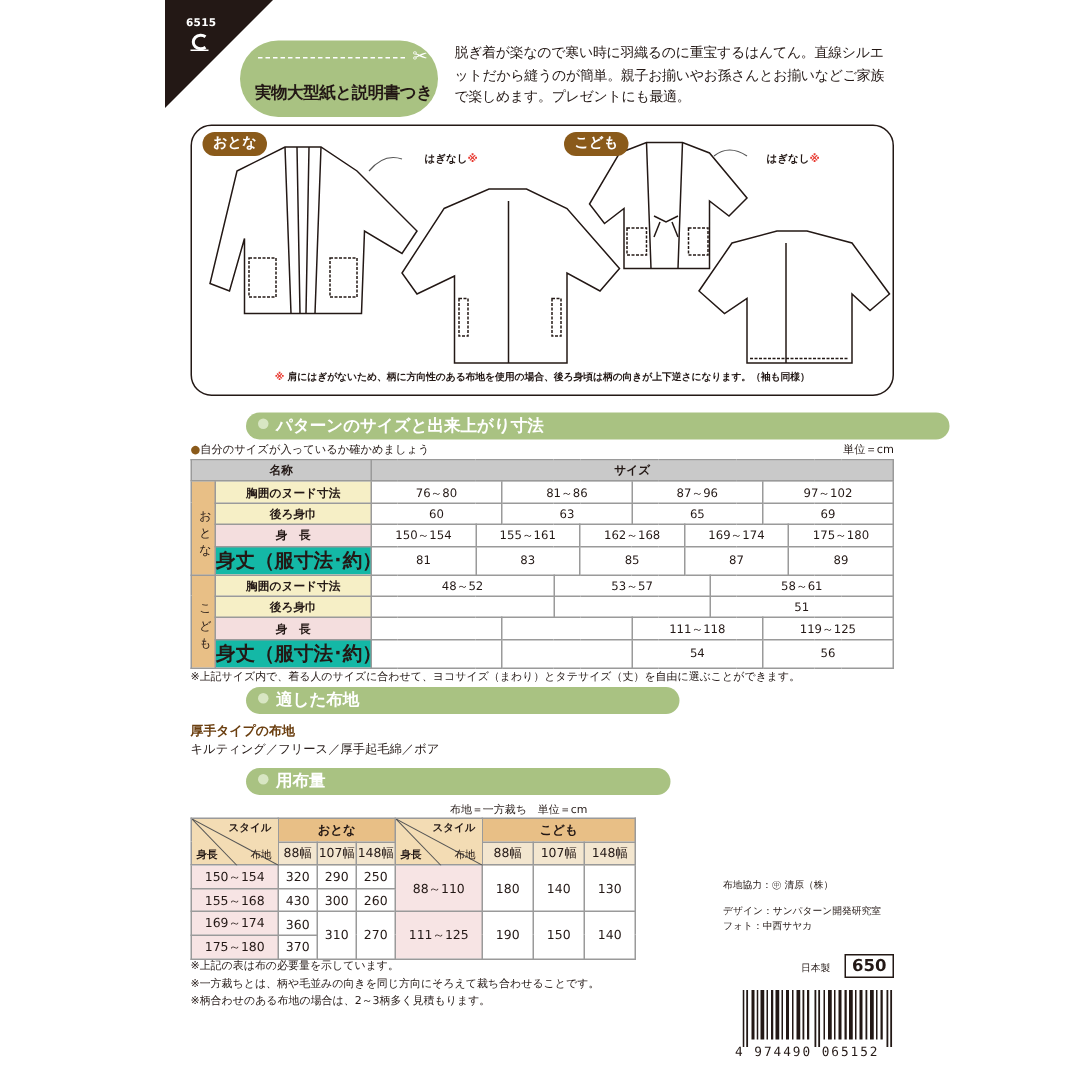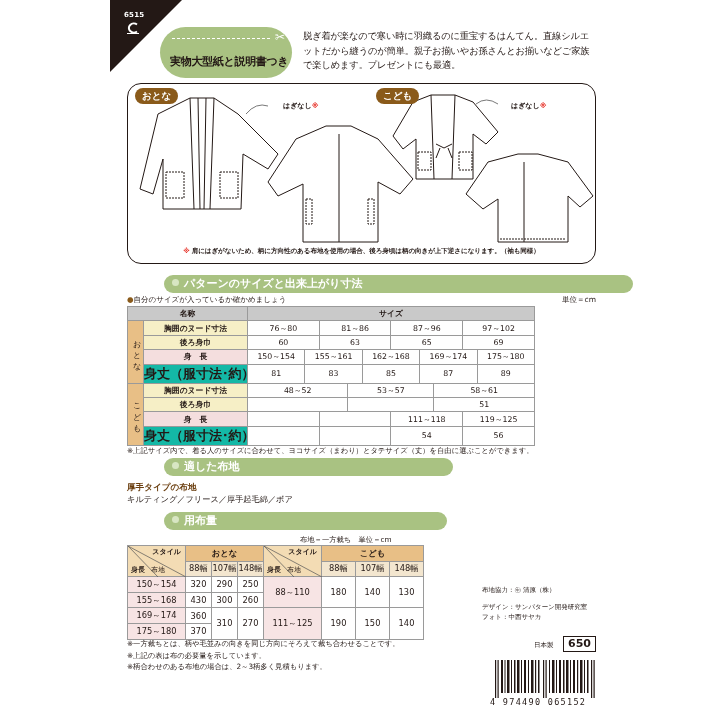--- a/index.html
+++ b/index.html
@@ -34,21 +34,21 @@
   
   .sec { position: absolute; left: 127px; height: 18px; background: #a9c282; border-radius: 9px; color: #fff; font-weight: bold; font-size: 11px; line-height: 18px; padding-left: 8px; margin-left: 37px; }
   .sec .dot { display: inline-block; width: 7px; height: 7px; border-radius: 50%; background: #d8e6c3; margin-right: 5px; vertical-align: 1px; }
 
   .hint { position: absolute; left: 127px; top: 295px; font-size: 7.5px; }
   .hint .bullet { color: #8a5a1a; }
   .unit1 { position: absolute; right: 114px; top: 295px; font-size: 7.5px; }
 
   
   table { border-collapse: collapse; table-layout: fixed; }
-  .size-table { position: absolute; left: 127px; top: 306px; width: 408px; font-size: 7.8px; }
+  .size-table { position: absolute; left: 127px; top: 306px; width: 469px; font-size: 7.8px; }
   .size-table td, .size-table th { border: 0.8px solid #9a9a9a; text-align: center; height: 14.4px; padding: 0; white-space: nowrap; font-weight: normal; }
   .size-table .hdr { background: #c9c9c9; font-weight: bold; }
   .size-table .grp { background: #e8bf86; width: 16px; writing-mode: vertical-rl; font-size: 8px; letter-spacing: 2px; }
   .size-table .lab-y { background: #f6efc6; font-weight: bold; }
   .size-table .lab-p { background: #f4dede; font-weight: bold; }
   .size-table .lab-p2 { background: #14b8a6; font-weight: bold; font-size: 13px; }
 
   .size-note { position: absolute; left: 127px; top: 446px; font-size: 7.3px; }
 
   .fabric-type { position: absolute; left: 127px; top: 482px; font-size: 8.6px; font-weight: bold; color: #6b3f10; }
@@ -58,21 +58,21 @@
 
   
   .yard-table { position: absolute; left: 127px; top: 545px; width: 296px; font-size: 8.3px; }
   .yard-table td { border: 0.8px solid #9a9a9a; text-align: center; height: 15.6px; padding: 0; white-space: nowrap; }
   .yard-table .hd-style { background: #e8bf86; font-weight: bold; }
   .yard-table .hd-w { background: #f3e6cf; }
   .yard-table .size-cell { background: #f7e4e4; }
   .yard-table .diag { position: relative; background: #f3dcb4; font-size: 7px; }
   .diag .a { position: absolute; right: 4px; top: 1px; font-weight: bold; }
   .diag .b { position: absolute; left: 3px; bottom: 1px; font-weight: bold; }
-  .diag .c { position: absolute; right: 20px; bottom: 1px; }
+  .diag .c { position: absolute; right: 4px; bottom: 1px; }
   .diag svg { position: absolute; left: 0; top: 0; }
 
   .notes { position: absolute; left: 127px; top: 638px; font-size: 7.3px; line-height: 11.6px; }
 
   .credits { position: absolute; left: 482px; top: 585px; font-size: 6.5px; line-height: 10.5px; }
   .credits .c1 { margin-bottom: 6px; }
   .made { position: absolute; left: 534px; top: 641px; font-size: 6.5px; }
   .price { position: absolute; left: 563px; top: 636px; width: 33px; height: 16px; border: 1px solid #231815; font-size: 11px; font-weight: bold; text-align: center; line-height: 14px; }
   .barcode { position: absolute; left: 495px; top: 660px; }
   .barcode-num { position: absolute; left: 490px; top: 697px; font-size: 8.5px; letter-spacing: 1.3px; font-family: "DejaVu Sans Mono", monospace; }
@@ -322,22 +322,22 @@
       <td rowspan="2">140</td>
     </tr>
     <tr>
       <td class="size-cell">175～180</td>
       <td>370</td>
     </tr>
   </tbody>
     </table>
 
   <div class="notes">
+    <div>※上記の表は布の必要量を示しています。</div>
     <div>※一方裁ちとは、柄や毛並みの向きを同じ方向にそろえて裁ち合わせることです。</div>
-    <div>※上記の表は布の必要量を示しています。</div>
     <div>※柄合わせのある布地の場合は、2～3柄多く見積もります。</div>
   </div>
 
   <div class="credits">
     <div class="c1">布地協力：㊥ 清原（株）</div>
     <div>デザイン：サンパターン開発研究室</div>
     <div>フォト：中西サヤカ</div>
   </div>
   <div class="made">日本製</div>
   <div class="price">650</div>

